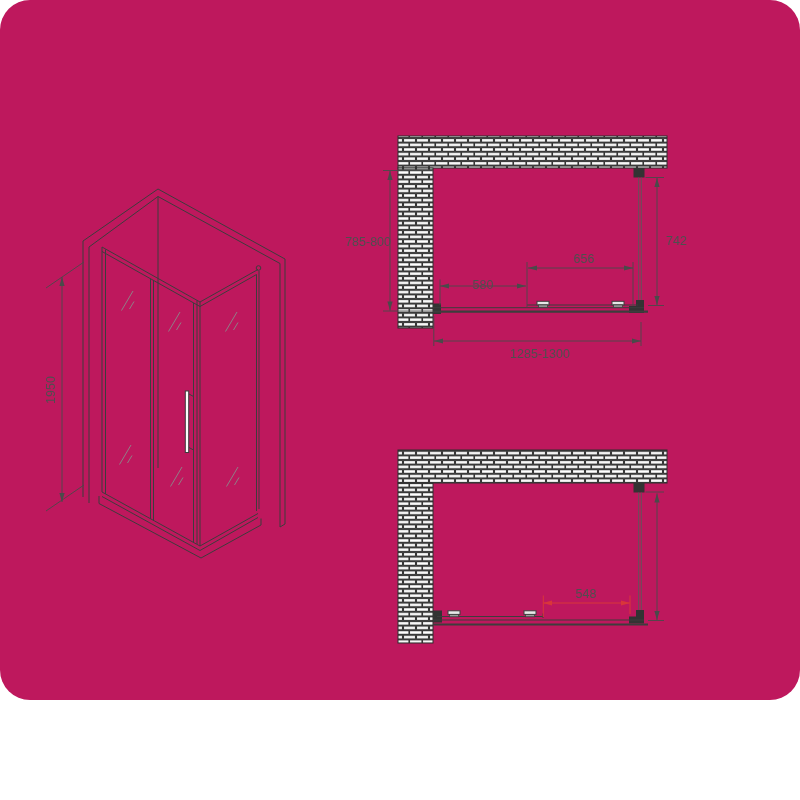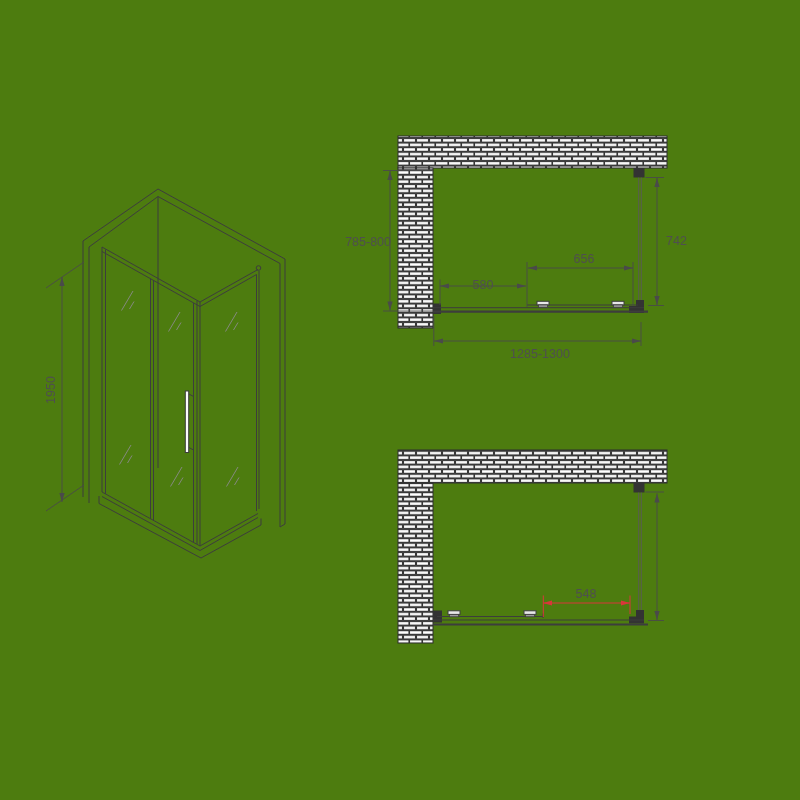--- a/index.html
+++ b/index.html
@@ -1,16 +1,16 @@
 <!DOCTYPE html>
 <html><head>
 <meta charset="utf-8">
 <style>
   html,body{margin:0;padding:0;background:#ffffff;}
-  .canvas{position:relative;width:800px;height:800px;background:#4d7c0f;overflow:hidden;}
+  .canvas{position:relative;width:800px;height:700px;background:#be185d;overflow:hidden;border-radius:30px;}
   svg{display:block;}
   text{font-family:"Liberation Sans", sans-serif;font-size:12.5px;fill:#4f4f4f;}
   .ln{stroke:#3d3d3d;stroke-width:1;fill:none;}
   .ln2{stroke:#3d3d3d;stroke-width:2.2;fill:none;}
   .dim{stroke:#4a4a4a;stroke-width:0.9;fill:none;}
   .arr{fill:#4a4a4a;stroke:none;}
   .glass{stroke:#5a5a5a;stroke-width:0.9;fill:none;}
   .spark{stroke:#8a8a8a;stroke-width:0.9;fill:none;}
   .solid{fill:#333333;stroke:none;}
   .red{stroke:#d9363a;stroke-width:1;fill:none;}

